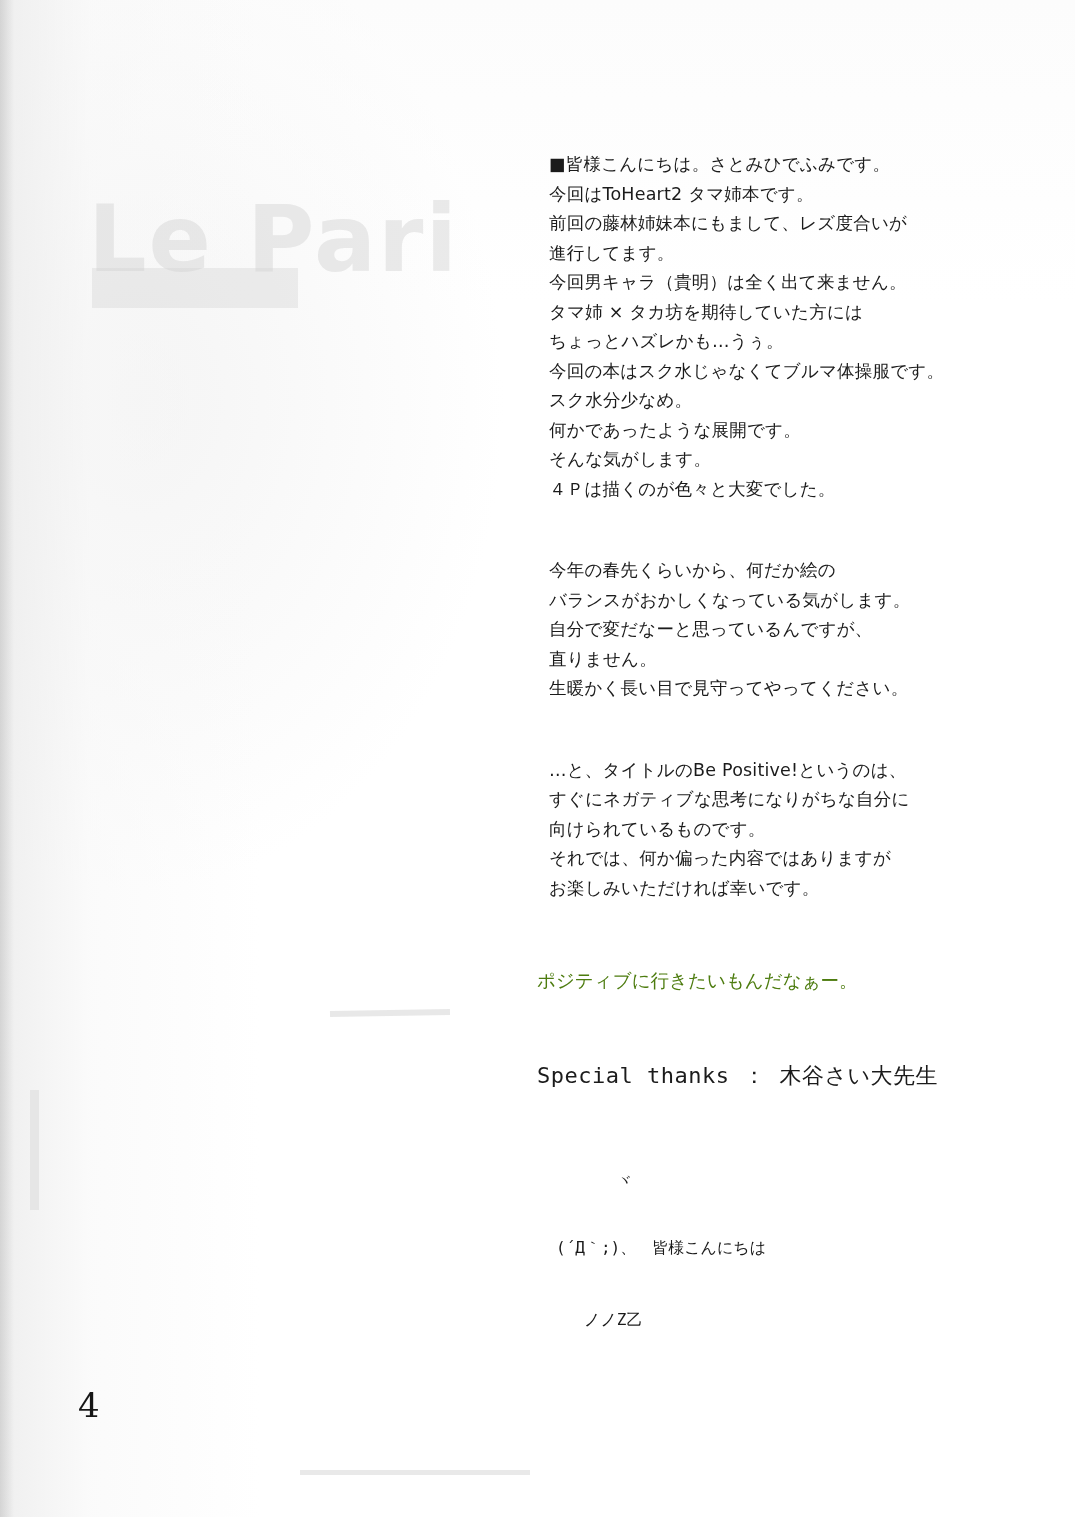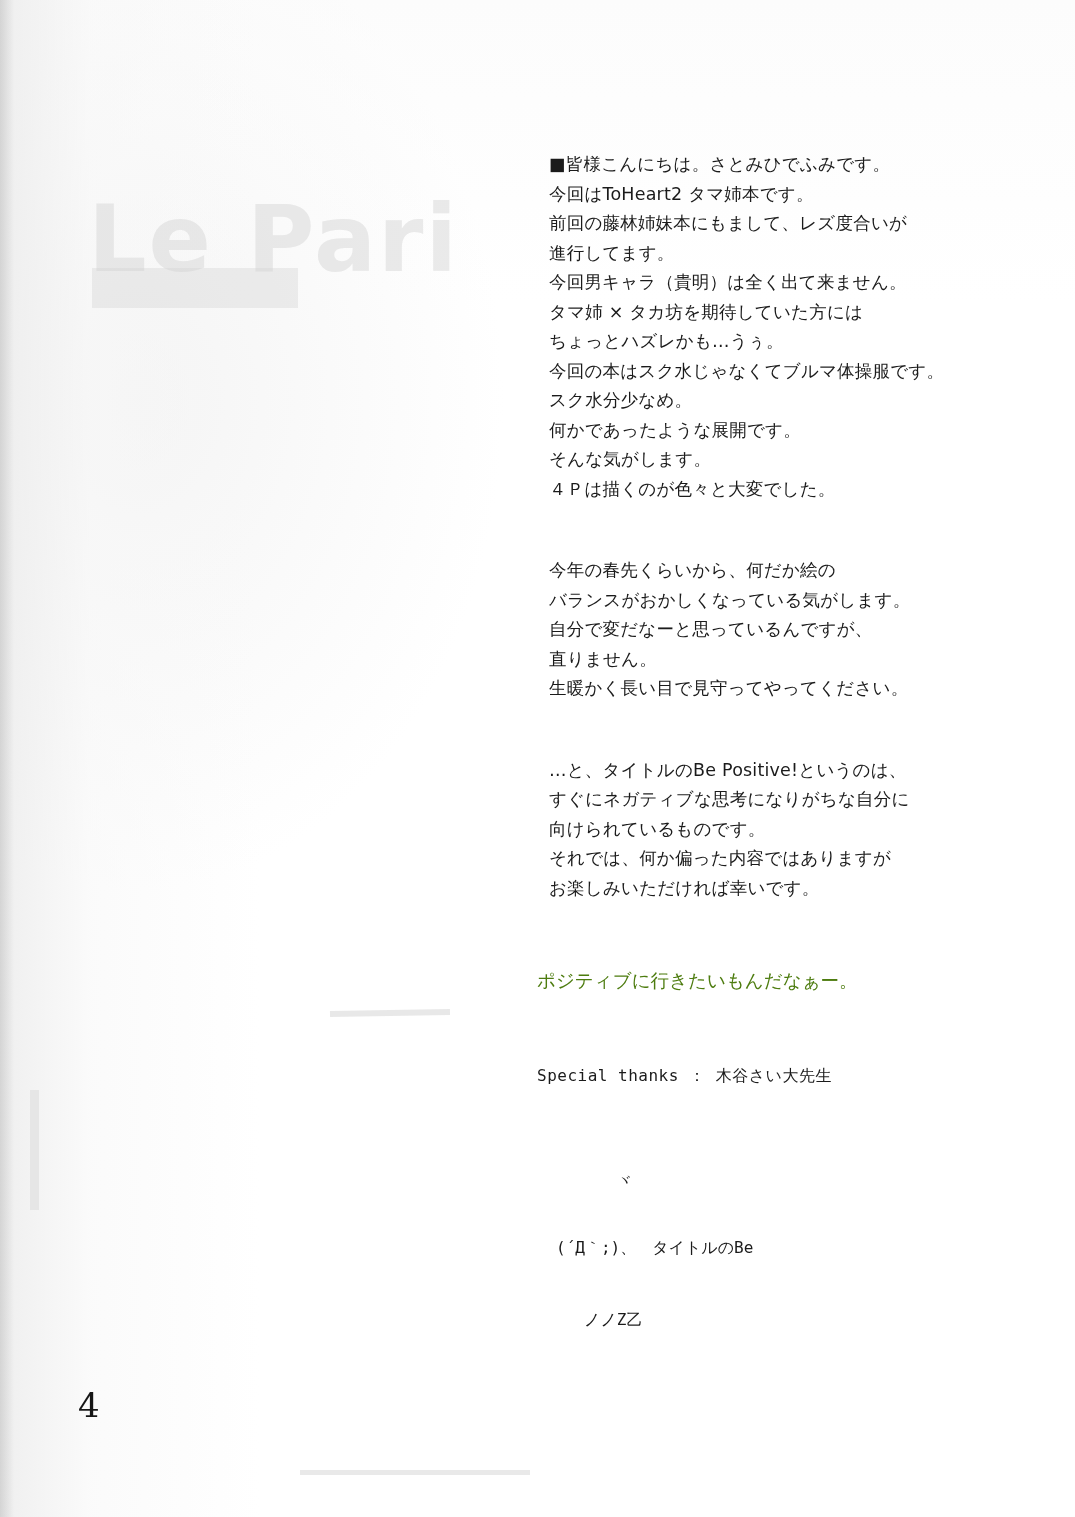--- a/index.html
+++ b/index.html
@@ -110,21 +110,21 @@
     line-height: 30px;
     color: #4d7c0f;
     white-space: pre;
   }
 
   .thanks {
     position: absolute;
     left: 537px;
     top: 1062px;
     font-family: "DejaVu Sans Mono", "Liberation Mono", monospace;
-    font-size: 16px;
+    font-size: 22px;
     line-height: 28px;
     color: #1b1b1b;
     white-space: pre;
     letter-spacing: 0.5px;
   }
 
   .kaomoji {
     position: absolute;
     left: 556px;
     top: 1126px;
@@ -207,17 +207,17 @@
   </div>
 
 </div>
 
 <div class="closing">ポジティブに行きたいもんだなぁー。</div>
 
 <div class="thanks">Special thanks ： 木谷さい大先生</div>
 
 <div class="kaomoji">
   <span class="tick">ヾ</span>
-  <span class="face">(´Д｀;)、　タイトルのBe</span>
+  <span class="face">(´Д｀;)、　皆様こんにちは</span>
   <span class="legs">ノノZ乙</span>
 </div>
 
 <div class="page-number">4</div>
 
 </body></html>

